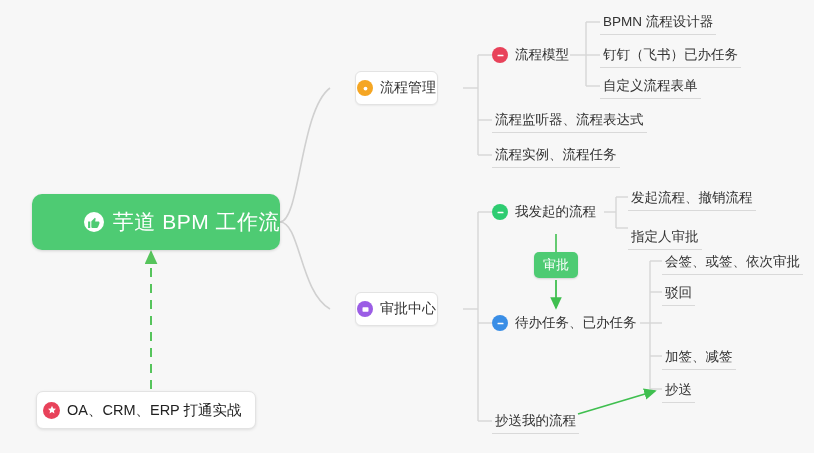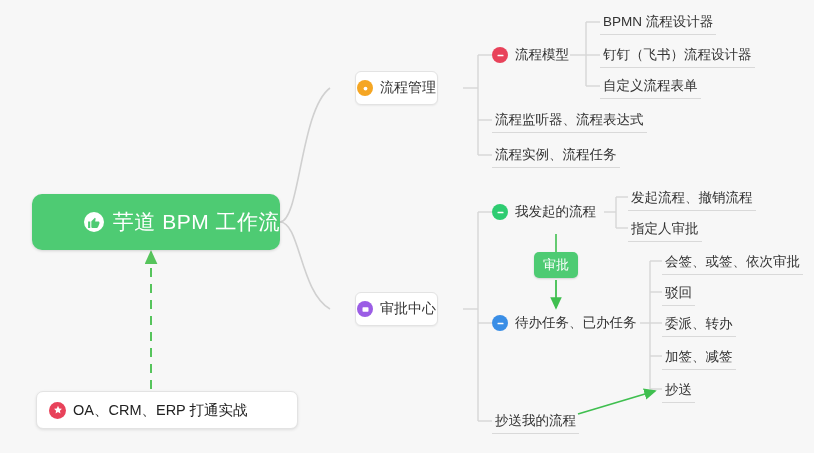--- a/index.html
+++ b/index.html
@@ -51,24 +51,24 @@
   .cicon svg{display:block;}
 
   .tag-approve{
     position:absolute;left:534px;top:252px;
     background:#4ecb73;color:#fff;border-radius:5px;
     font-size:13px;padding:4px 9px;
     box-shadow:0 1px 2px rgba(0,0,0,.15);
   }
 
   .bottom-box{
-    left:36px;top:391px;width:262px;height:38px;
+    left:36px;top:391px;width:220px;height:38px;
     background:#ffffff;border:1px solid #e3e3e3;border-radius:7px;
     box-shadow:0 1px 3px rgba(0,0,0,.10);
-    padding-left:12px;
+    padding-left:6px;
   }
   .bottom-box .label{font-size:14.5px;color:#222;}
 </style>
 </head>
 <body>
 
 <div id="stage">
 
   <svg class="links" viewBox="0 0 814 453">
 
@@ -150,21 +150,21 @@
           <rect x="4" y="10" width="16" height="4" rx="1"></rect>
         </svg>
     </span>
     <span class="label">流程模型</span>
   </div>
 
   <div class="node plain" style="left:600px;top:9px;">
     <span class="label">BPMN 流程设计器</span>
   </div>
   <div class="node plain" style="left:600px;top:42px;">
-    <span class="label">钉钉（飞书）流程设计器</span>
+    <span class="label">钉钉（飞书）已办任务</span>
   </div>
   <div class="node plain" style="left:600px;top:73px;">
     <span class="label">自定义流程表单</span>
   </div>
 
   <div class="node plain" style="left:492px;top:107px;">
     <span class="label">流程监听器、流程表达式</span>
   </div>
   <div class="node plain" style="left:492px;top:142px;">
     <span class="label">流程实例、流程任务</span>
@@ -183,41 +183,38 @@
     <span class="cicon" style="background:#2ecc71;">
       <svg width="9" height="9" viewBox="0 0 24 24" fill="#ffffff">
           <rect x="4" y="10" width="16" height="4" rx="1"></rect>
         </svg>
     </span>
     <span class="label">我发起的流程</span>
   </div>
   <div class="node plain" style="left:628px;top:185px;">
     <span class="label">发起流程、撤销流程</span>
   </div>
-  <div class="node plain" style="left:628px;top:216px;">
+  <div class="node plain" style="left:628px;top:224px;">
     <span class="label">指定人审批</span>
   </div>
 
   <div class="node iconed" style="left:492px;top:310px;height:26px;">
     <span class="cicon" style="background:#3a8ee6;">
       <svg width="9" height="9" viewBox="0 0 24 24" fill="#ffffff">
           <rect x="4" y="10" width="16" height="4" rx="1"></rect>
         </svg>
     </span>
     <span class="label">待办任务、已办任务</span>
   </div>
 
   <div class="node plain" style="left:662px;top:249px;">
     <span class="label">会签、或签、依次审批</span>
   </div>
   <div class="node plain" style="left:662px;top:280px;">
     <span class="label">驳回</span>
-  </div>
-  <div class="node plain" style="left:662px;top:311px;">
-    <span class="label">委派、转办</span>
   </div>
   <div class="node plain" style="left:662px;top:344px;">
     <span class="label">加签、减签</span>
   </div>
   <div class="node plain" style="left:662px;top:377px;">
     <span class="label">抄送</span>
   </div>
 
   <div class="node plain" style="left:492px;top:408px;">
     <span class="label">抄送我的流程</span>

